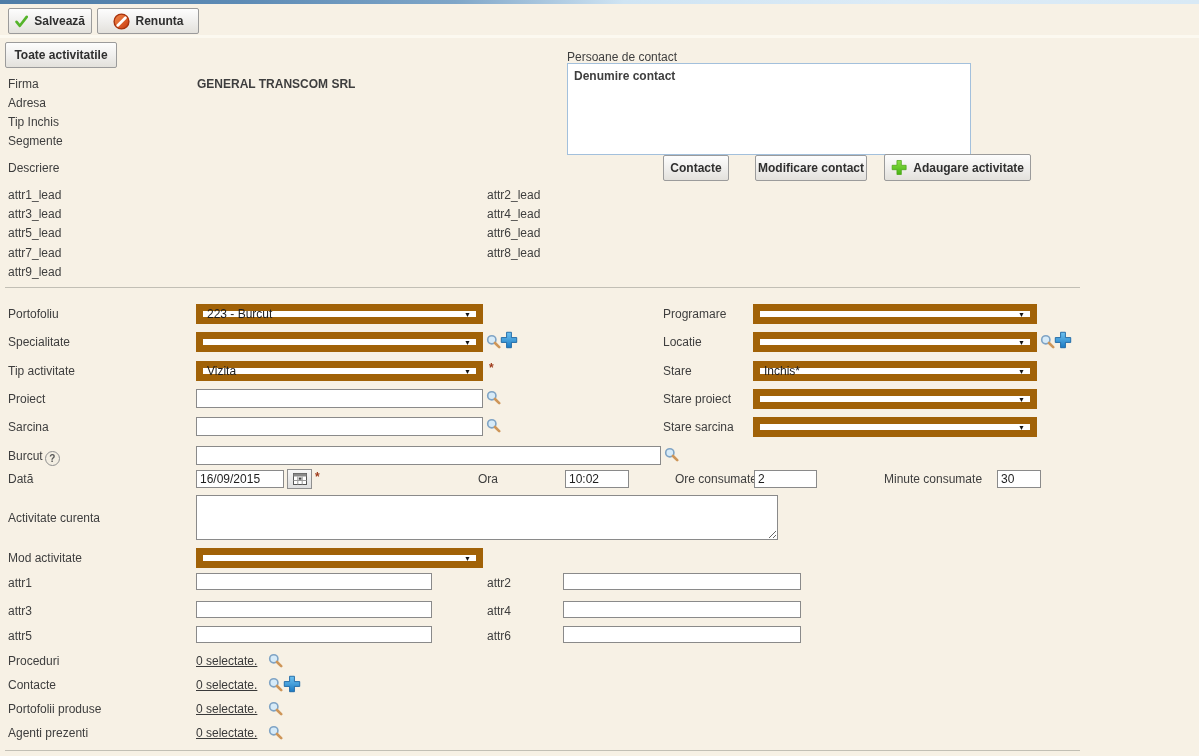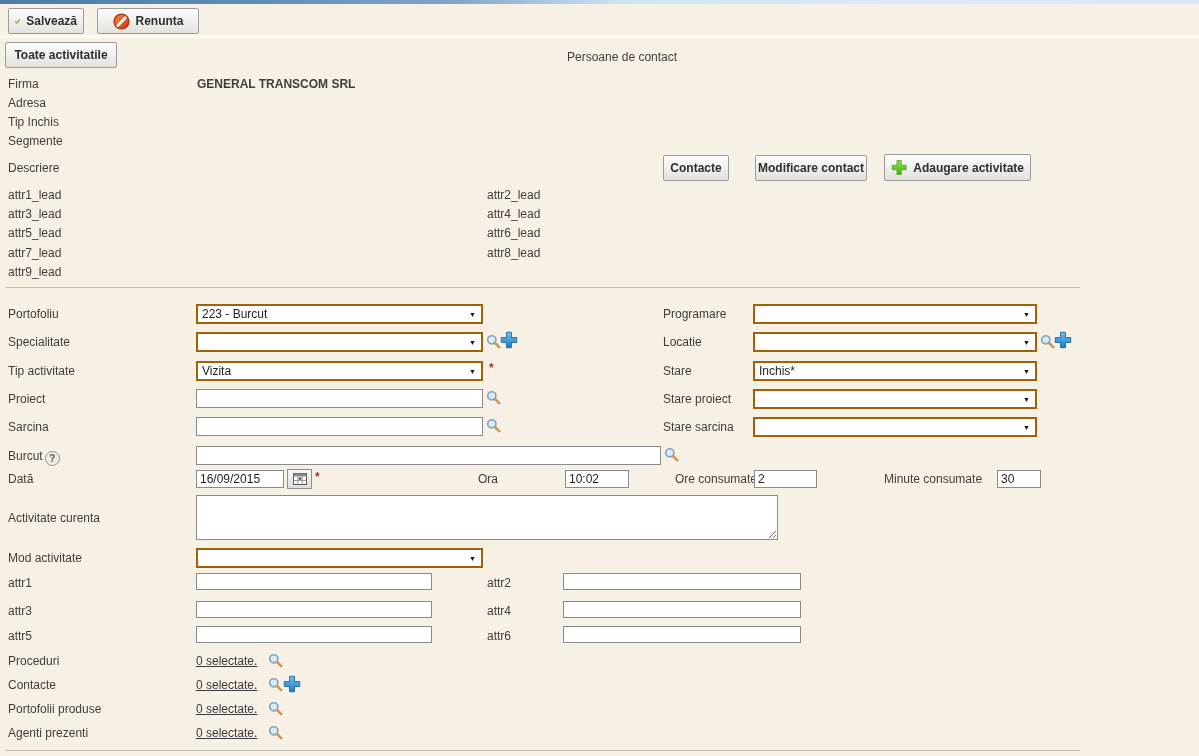--- a/index.html
+++ b/index.html
@@ -6,21 +6,21 @@
   body{background:#F7F1E5;font-family:"Liberation Sans","DejaVu Sans",sans-serif;}
   #screen{position:relative;width:1199px;height:756px;background:#F7F1E5;overflow:hidden;}
   .abs{position:absolute;}
   .lbl{font-size:12px;color:#3E3E3E;line-height:15px;white-space:nowrap;}
   .bold{font-weight:bold;}
   .btn{display:flex;align-items:center;justify-content:center;gap:6px;
        background:linear-gradient(#FDFDFD,#EFEEEC 55%,#E3E1DC);
        border:1px solid #9B9B9B;border-radius:2px;
        font-size:12px;font-weight:bold;color:#2F2F2F;cursor:pointer;
        box-sizing:border-box;font-family:inherit;white-space:nowrap;}
-  .select{background:#fff;border:2px solid #a16207;height:20px;box-sizing:border-box;
+  .select{background:#fff;border:7px solid #a16207;height:20px;box-sizing:border-box;
           display:flex;align-items:center;padding:0 16px 0 4px;font-size:12px;color:#1E1E1E;cursor:pointer;}
   .sel-arrow{position:absolute;right:5px;top:50%;transform:translateY(-50%);font-size:7px;color:#111;}
   .inp{background:#fff;border:1px solid #8A8A8A;box-sizing:border-box;font-size:12px;color:#1E1E1E;
        padding:0 3px;font-family:inherit;}
   textarea.inp{resize:both;padding:2px 3px;}
   .link{font-size:12px;color:#3A3A3A;text-decoration:underline;cursor:pointer;white-space:nowrap;}
   .req{color:#9E3B1B;font-weight:bold;font-size:12px;}
   .q-icon{display:inline-block;width:13px;height:13px;border:1px solid #8F8F8F;border-radius:50%;
           font-size:10px;line-height:13px;text-align:center;color:#555;margin-left:2px;
           vertical-align:-2px;background:#F3EEE2;font-weight:bold;}
@@ -32,21 +32,21 @@
 </style>
 </head>
 <body>
 
 <div id="screen">
 
   <div class="abs" style="left:0;top:0;width:1199px;height:4px;
               background:linear-gradient(90deg,#4E7CA7 0%,#5D8BB5 20%,#7FA6C8 38%,#CFE4F3 52%,#DCEBF6 75%,#D8E9F5 100%);"></div>
   <div class="abs" style="left:0;top:35px;width:1199px;height:3px;background:#FCF9F0;"></div>
 
-  <button class="btn abs" style="left:8px;top:8px;width:76px;height:26px;">
+  <button class="btn abs" style="left:8px;top:8px;width:84px;height:26px;">
     <svg class="icon" width="17" height="15" viewBox="0 0 17 15">
       <path d="M2 8 L6.2 13 L15 1.6" fill="none" stroke="#55B42A" stroke-width="3.4" stroke-linecap="round" stroke-linejoin="round"></path>
     </svg>
     <span>Salvează</span>
   </button>
 
   <button class="btn abs" style="left:97px;top:8px;width:102px;height:26px;">
     <svg class="icon" width="17" height="17" viewBox="0 0 17 17">
       <defs>
           <linearGradient id="cg" x1="0" y1="0" x2="1" y2="1">
@@ -65,20 +65,23 @@
   </button>
 
   <div class="lbl abs" style="left:8px;top:77px;">Firma</div>
   <div class="lbl abs" style="left:8px;top:96px;">Adresa</div>
   <div class="lbl abs" style="left:8px;top:115px;">Tip Inchis</div>
   <div class="lbl abs" style="left:8px;top:134px;">Segmente</div>
   <div class="lbl abs" style="left:8px;top:161px;">Descriere</div>
   <div class="lbl bold abs" style="left:197px;top:77px;">GENERAL TRANSCOM SRL</div>
 
   <div class="lbl abs" style="left:567px;top:50px;">Persoane de contact</div>
+  <div class="listbox abs" style="left:567px;top:63px;width:404px;height:92px;">
+    <div class="lbl bold">Denumire contact</div>
+  </div>
   <button class="btn abs" style="left:663px;top:155px;width:66px;height:26px;">
     <span>Contacte</span>
   </button>
   <button class="btn abs" style="left:755px;top:155px;width:112px;height:26px;">
     <span>Modificare contact</span>
   </button>
   <button class="btn abs" style="left:884px;top:154px;width:147px;height:27px;">
     <svg class="icon" width="17" height="17" viewBox="0 0 17 17">
       <defs>
           <linearGradient id="gg" x1="0" y1="0" x2="0" y2="1">

